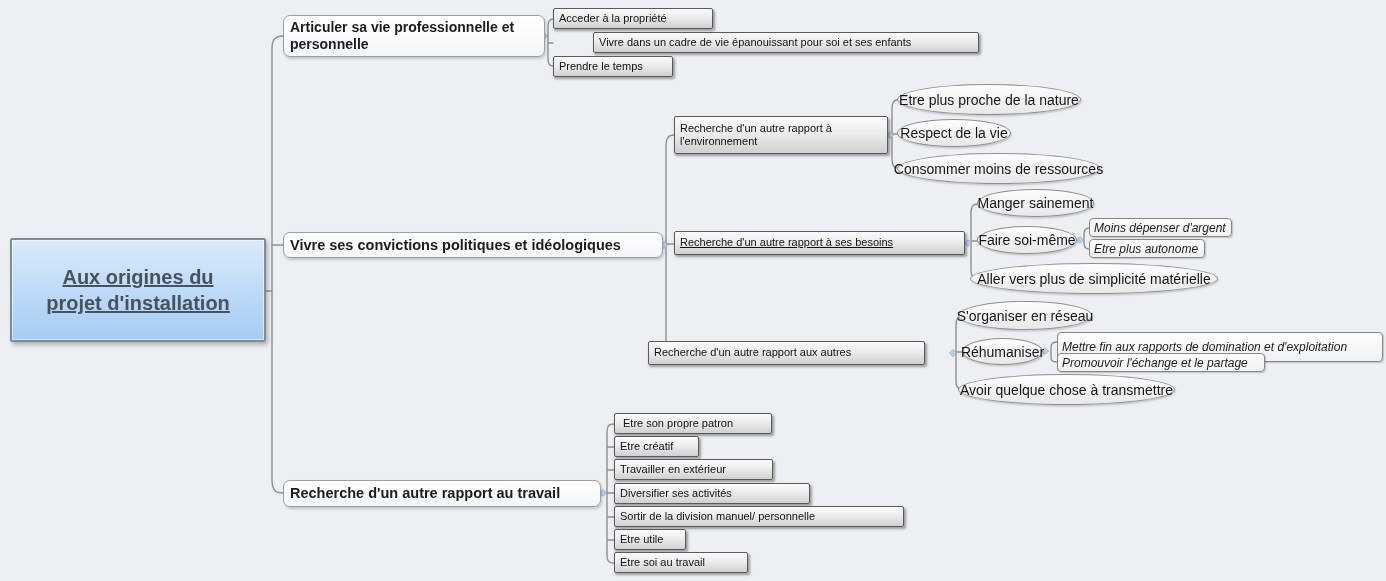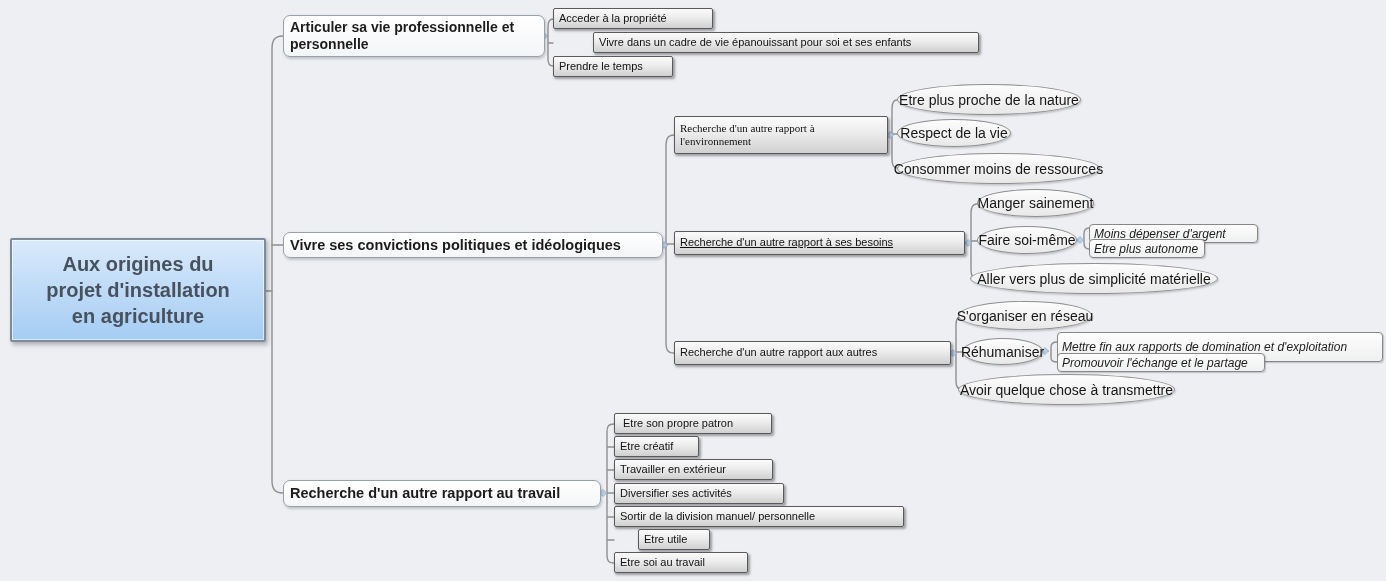--- a/index.html
+++ b/index.html
@@ -31,21 +31,21 @@
     padding:1px 6px;
   }
   .white-box.wrap{white-space:normal;}
   .gray-box{
     background:linear-gradient(#fbfbfb,#ececec 45%,#d0d0d0);
     border:1px solid #5a5a5a;border-radius:2px;
     box-shadow:1.5px 2px 2.5px rgba(0,0,0,.35);
     color:#111;font-size:11px;line-height:1.2;
     padding:0 5px;
   }
-  .gray-box.wrap{white-space:normal;font-family:Liberation Serif, serif;}
+  .gray-box.wrap{white-space:normal;}
   .ellipse{
     background:linear-gradient(#fdfdfd,#e8e8e8);
     border:1px solid #8f8f8f;border-radius:50%;
     box-shadow:1px 1.5px 2px rgba(0,0,0,.18);
     color:#161616;font-size:14px;
     justify-content:center;text-align:center;
   }
   .italic-box{
     background:linear-gradient(#fdfdfd,#eff0f1);
     border:1px solid #888;border-radius:4px;
@@ -78,56 +78,55 @@
       <path d="M 660.5 245 L 664 241.5 L 667.5 245 L 664 248.5 Z"></path>
       <path d="M 599.5 493 L 603 489.5 L 606.5 493 L 603 496.5 Z"></path>
       <path d="M 886.5 135 L 890 131.5 L 893.5 135 L 890 138.5 Z"></path>
       <path d="M 964.5 243 L 968 239.5 L 971.5 243 L 968 246.5 Z"></path>
       <path d="M 949.5 353 L 953 349.5 L 956.5 353 L 953 356.5 Z"></path>
       <path d="M 1076.5 240 L 1080 236.5 L 1083.5 240 L 1080 243.5 Z"></path>
       <path d="M 1041.5 351 L 1045 347.5 L 1048.5 351 L 1045 354.5 Z"></path>
     </g>
   </svg>
 
-  <div class="node root-node" style="left:10px;top:238px;width:256px;height:104px;">
+  <div class="node root-node" style="left:10px;top:238px;width:256px;height:104px;text-decoration:underline;">
     <div>
       <span class="rline">Aux origines du</span>
       <span class="rline">projet d'installation</span>
-      <span class="rline">en agriculture</span>
     </div>
   </div>
 
   <div class="node white-box wrap" style="left:283px;top:15px;width:262px;height:42px;font-size:14px;">Articuler sa  vie professionnelle et personnelle</div>
   <div class="node gray-box" style="left:553px;top:8px;width:160px;height:21px;">Acceder à la propriété</div>
   <div class="node gray-box" style="left:553px;top:32px;width:386px;height:21px;margin-left:40px;">Vivre dans un cadre de vie épanouissant pour soi et ses enfants</div>
   <div class="node gray-box" style="left:553px;top:56px;width:120px;height:21px;">Prendre le temps</div>
 
   <div class="node white-box" style="left:283px;top:232px;width:380px;height:26px;">Vivre ses convictions politiques et idéologiques</div>
 
   <div class="node gray-box wrap" style="left:674px;top:116px;width:214px;height:38px;">Recherche d'un autre rapport à l'environnement</div>
   <div class="node ellipse" style="left:897px;top:84px;width:184px;height:31px;">Etre plus proche de la nature</div>
   <div class="node ellipse" style="left:897px;top:119px;width:114px;height:28px;">Respect de la vie</div>
   <div class="node ellipse" style="left:897px;top:153px;width:203px;height:31px;">Consommer moins de ressources</div>
 
   <div class="node gray-box" style="left:674px;top:231px;width:291px;height:24px;text-decoration:underline;">Recherche d'un autre rapport à ses besoins</div>
   <div class="node ellipse" style="left:977px;top:189px;width:117px;height:28px;">Manger sainement</div>
   <div class="node ellipse" style="left:977px;top:226px;width:100px;height:28px;">Faire soi-même</div>
-  <div class="node italic-box" style="left:1089px;top:224px;width:169px;height:19px;">Moins dépenser d'argent</div>
+  <div class="node italic-box" style="left:1089px;top:218px;width:143px;height:19px;">Moins dépenser d'argent</div>
   <div class="node italic-box" style="left:1089px;top:239px;width:116px;height:19px;">Etre plus autonome</div>
   <div class="node ellipse" style="left:970px;top:263px;width:248px;height:31px;">Aller vers plus de simplicité matérielle</div>
 
-  <div class="node gray-box" style="left:674px;top:341px;width:277px;height:24px;">Recherche d'un autre rapport aux autres</div>
+  <div class="node gray-box" style="left:648px;top:341px;width:277px;height:24px;">Recherche d'un autre rapport aux autres</div>
   <div class="node ellipse" style="left:958px;top:301px;width:134px;height:29px;">S'organiser en réseau</div>
   <div class="node ellipse" style="left:962px;top:338px;width:81px;height:27px;">Réhumaniser</div>
   <div class="node italic-box" style="left:1057px;top:332px;width:326px;height:30px;">Mettre fin aux rapports de domination et d'exploitation</div>
   <div class="node italic-box" style="left:1057px;top:353px;width:208px;height:19px;">Promouvoir l'échange et le partage</div>
   <div class="node ellipse" style="left:958px;top:374px;width:217px;height:31px;">Avoir quelque chose à transmettre</div>
 
   <div class="node white-box" style="left:283px;top:480px;width:318px;height:27px;">Recherche d'un autre rapport au travail</div>
   <div class="node gray-box" style="left:614px;top:413px;width:158px;height:21px;padding-left:8px;">Etre son propre patron</div>
   <div class="node gray-box" style="left:614px;top:436px;width:85px;height:21px;">Etre créatif</div>
   <div class="node gray-box" style="left:614px;top:459px;width:159px;height:21px;">Travailler en extérieur</div>
-  <div class="node gray-box" style="left:614px;top:483px;width:170px;height:21px;">Diversifier ses activités</div>
+  <div class="node gray-box" style="left:614px;top:483px;width:196px;height:21px;">Diversifier ses activités</div>
   <div class="node gray-box" style="left:614px;top:506px;width:290px;height:21px;">Sortir de la division manuel/ personnelle</div>
-  <div class="node gray-box" style="left:614px;top:529px;width:72px;height:21px;margin-left:24px;">Etre utile</div>
+  <div class="node gray-box" style="left:614px;top:529px;width:72px;height:21px;">Etre utile</div>
   <div class="node gray-box" style="left:614px;top:552px;width:134px;height:21px;">Etre soi au travail</div>
 
 </div>
 
 </body></html>

